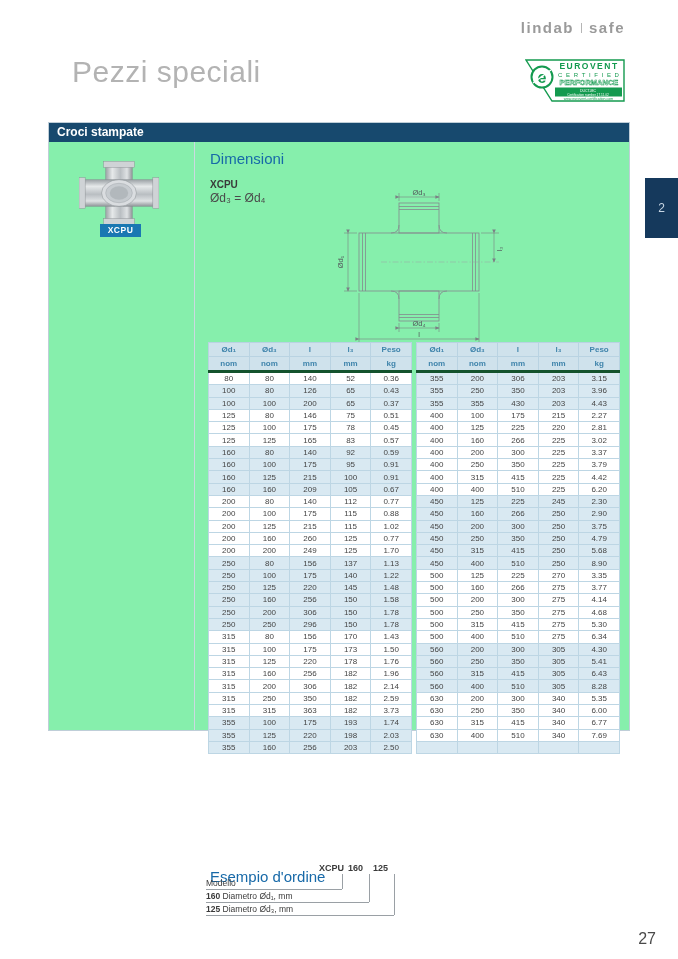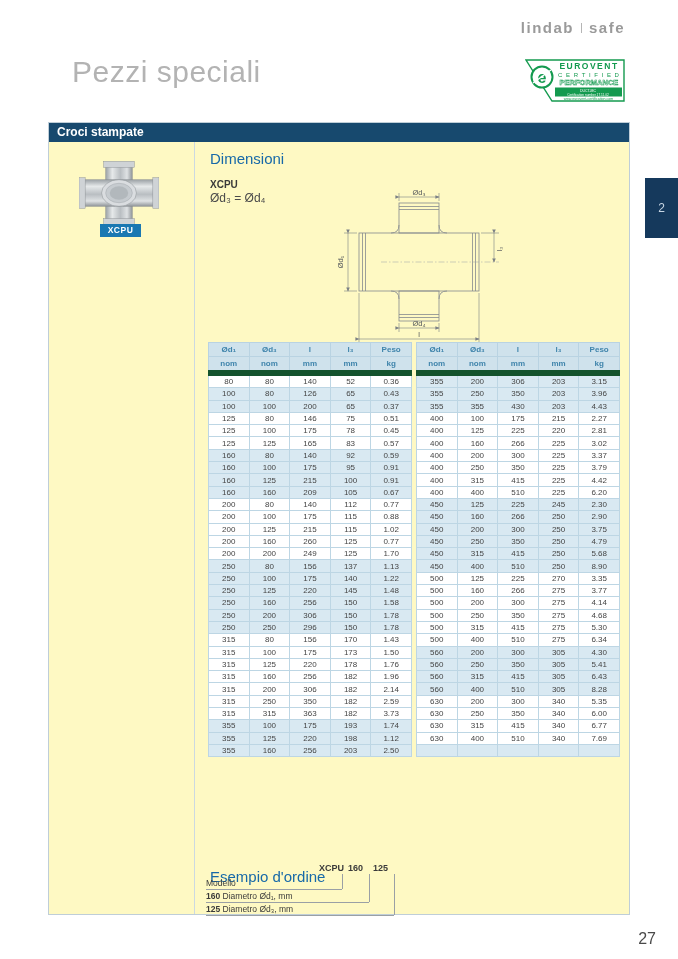--- a/index.html
+++ b/index.html
@@ -8,21 +8,21 @@
 
   
   .brand{position:absolute;top:19px;right:53px;font-size:15px;font-weight:bold;color:#9a9a9a;letter-spacing:1.5px;display:flex;align-items:center;}
   .brand-sep{display:inline-block;width:1px;height:10px;background:#b5b5b5;margin:0 7px;}
 
   .page-title{position:absolute;left:48px;top:55px;font-size:30px;color:#b3b3b3;letter-spacing:.5px;margin-left:24px;}
 
   .eurovent{position:absolute;top:57px;right:53px;width:100px;height:46px;}
 
   
-  .content-box{position:absolute;left:48px;top:122px;width:582px;height:793px;border:1px solid #bfced8;box-sizing:border-box;background:#fef9c3;}
+  .content-box{position:absolute;left:48px;top:122px;width:582px;height:609px;border:1px solid #bfced8;box-sizing:border-box;background:#86efac;}
   .section-bar{height:19px;background:#17496e;color:#fff;font-size:12px;font-weight:bold;line-height:19px;padding-left:8px;}
   .v-divider{position:absolute;left:145px;top:19px;bottom:0;width:1px;background:#ccd9e1;}
 
   
   .product-photo{position:absolute;left:30px;top:38px;width:80px;height:64px;}
   .xcpu-badge{position:absolute;left:51px;top:101px;width:41px;height:13px;background:#1a78b2;color:#fff;font-size:8.5px;font-weight:bold;text-align:center;line-height:13px;letter-spacing:.5px;}
   .product-caption{position:absolute;left:0;top:120px;width:145px;text-align:center;font-size:9.5px;color:#5d7f99;line-height:12px;}
 
   
   .h-blue{position:absolute;font-size:15px;font-weight:normal;color:#1769a8;}
@@ -31,21 +31,21 @@
   .model-note{position:absolute;left:161px;top:68px;font-size:12px;color:#4a4a4a;}
 
   .diagram{position:absolute;left:272px;top:64px;width:195px;height:162px;}
 
   
   .tbl-wrap{position:absolute;top:219px;width:198px;}
   .tbl-left{left:159px;} .tbl-right{left:367px;}
   table.dims{border-collapse:collapse;table-layout:fixed;width:198px;}
   table.dims th,table.dims td{width:39.6px;text-align:center;padding:0;font-family:"Liberation Sans","DejaVu Sans",sans-serif;}
   table.dims thead th{background:#cfe2ec;color:#4085ac;font-weight:bold;font-size:8px;height:13px;border:1px solid #b9d3e2;}
-  table.dims thead tr.units th{border-bottom:6px solid #14532d;}
+  table.dims thead tr.units th{border-bottom:3px solid #14532d;}
   table.dims tbody td{height:11.3px;font-size:8px;color:#454545;border:1px solid #bdd6e4;background:#fff;}
   table.dims tbody tr.shaded td{background:#d9e9f2;}
 
   .order-title{left:161px;top:721px;margin-top:24px;}
   .order-svg{position:absolute;left:157px;top:735px;width:210px;height:62px;}
 
   
   .side-tab{position:absolute;left:645px;top:178px;width:33px;height:60px;background:#15395c;color:#c8d6e4;font-size:12px;display:flex;align-items:center;justify-content:center;}
   .page-number{position:absolute;right:22px;top:930px;font-size:16px;color:#4a4a4a;}
 
@@ -394,21 +394,21 @@
               <td>100</td>
               <td>175</td>
               <td>193</td>
               <td>1.74</td>
             </tr>
             <tr class="shaded">
               <td>355</td>
               <td>125</td>
               <td>220</td>
               <td>198</td>
-              <td>1.12</td>
+              <td>2.03</td>
             </tr>
             <tr class="shaded">
               <td>355</td>
               <td>160</td>
               <td>256</td>
               <td>203</td>
               <td>2.50</td>
             </tr>
           </tbody>
       </table>

